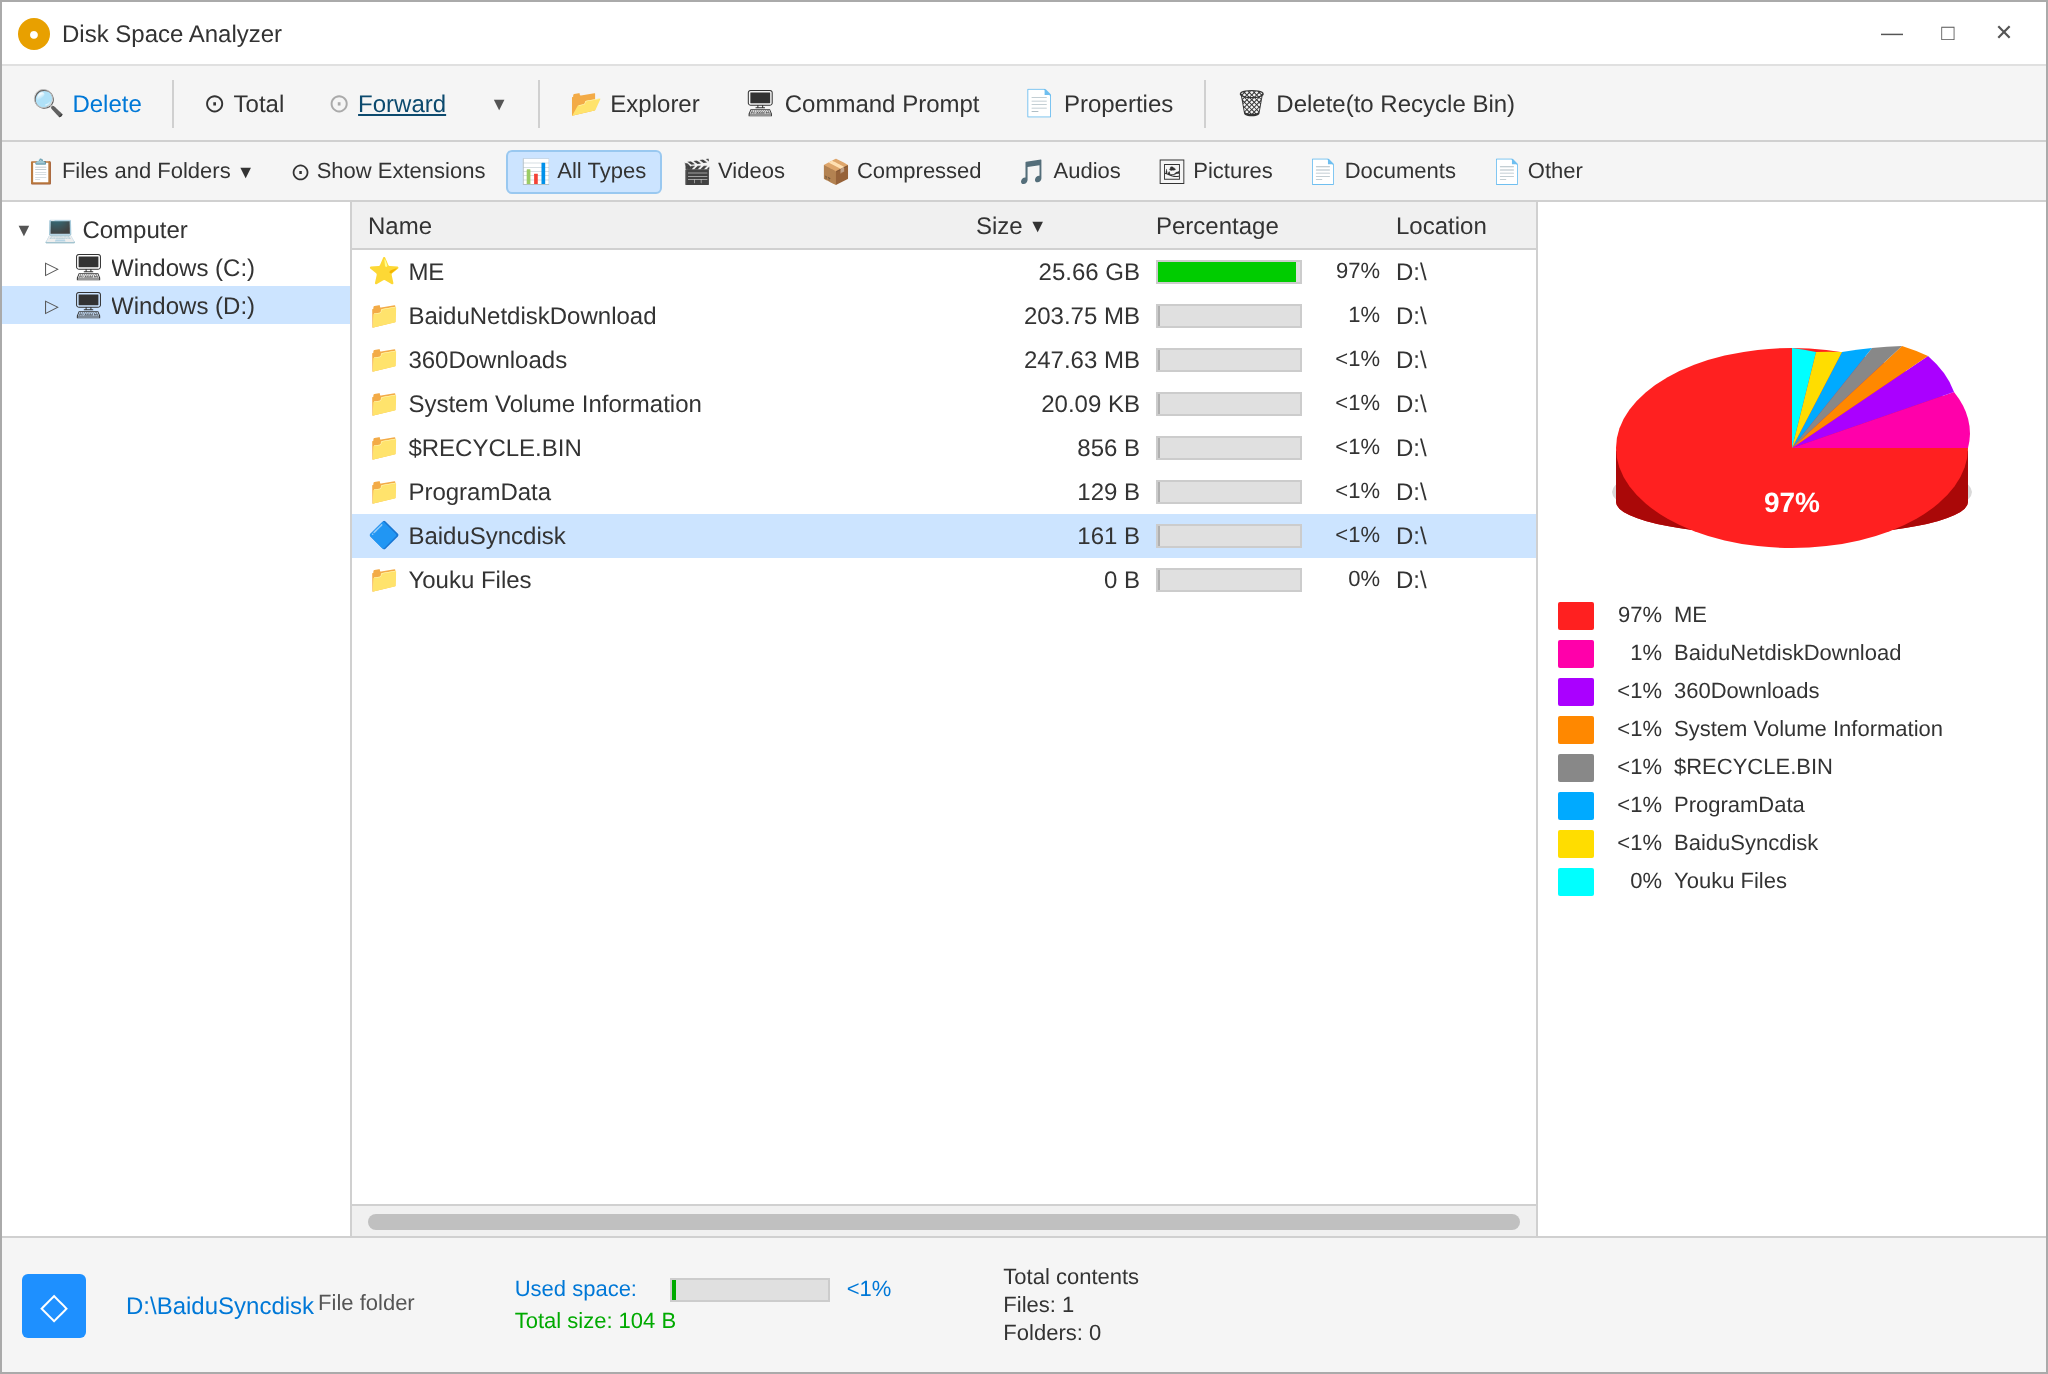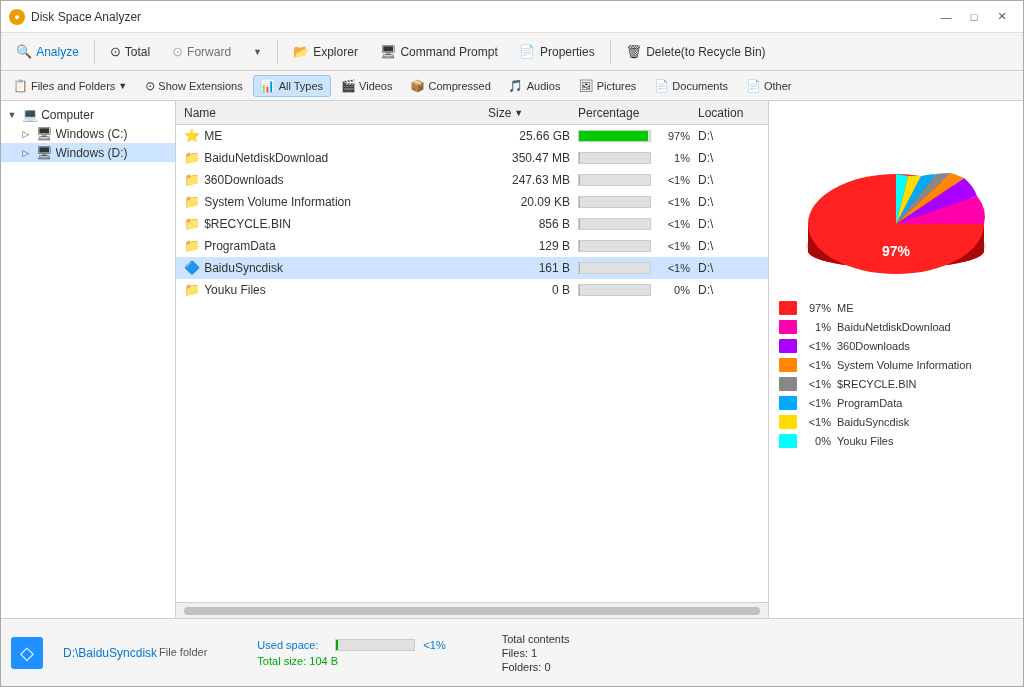--- a/index.html
+++ b/index.html
@@ -121,30 +121,30 @@
       <button class="title-btn">—</button>
       <button class="title-btn">□</button>
       <button class="title-btn close">✕</button>
     </div>
   </div>
 
 
   <div class="toolbar">
     <button class="toolbar-btn primary">
       <span class="toolbar-icon">🔍</span>
-      <span>Analyze</span>
+      <span>Delete</span>
     </button>
     <div class="toolbar-separator"></div>
     <button class="toolbar-btn">
       <span class="toolbar-icon">⊙</span>
       <span>Total</span>
     </button>
     <button class="toolbar-btn toolbar-btn-disabled">
       <span class="toolbar-icon">⊙</span>
-      <span style="color:#737373;">Forward</span>
+      <span style="color:#0c4a6e;text-decoration:underline;">Forward</span>
     </button>
     <button class="toolbar-btn">
       <span class="dropdown-arrow">▼</span>
     </button>
     <div class="toolbar-separator"></div>
     <button class="toolbar-btn">
       <span class="toolbar-icon">📂</span>
       <span>Explorer</span>
     </button>
     <button class="toolbar-btn">
@@ -253,21 +253,21 @@
       </div>
       <span class="bar-pct">97%</span>
     </div>
     <div class="file-cell file-loc-cell">D:\</div>
   </div>
           <div class="file-row">
     <div class="file-cell file-name-cell">
       <span class="file-icon">📁</span>
       <span>BaiduNetdiskDownload</span>
     </div>
-    <div class="file-cell file-size-cell">350.47 MB</div>
+    <div class="file-cell file-size-cell">203.75 MB</div>
     <div class="file-cell file-bar-cell">
       <div class="bar-bg">
         <div class="bar-fill" style="width:1%; background:#b0b0b0;"></div>
       </div>
       <span class="bar-pct">1%</span>
     </div>
     <div class="file-cell file-loc-cell">D:\</div>
   </div>
           <div class="file-row">
     <div class="file-cell file-name-cell">

